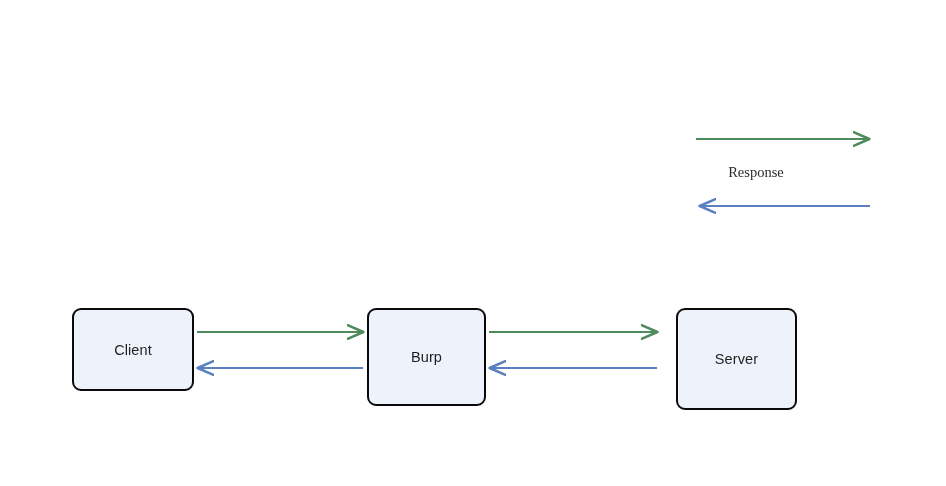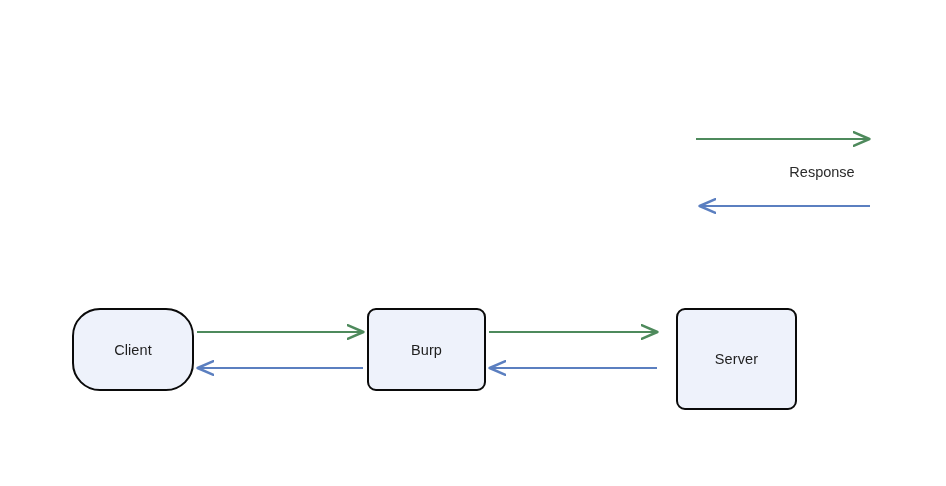--- a/index.html
+++ b/index.html
@@ -29,34 +29,34 @@
     border: 2.4px solid #0a0a0a;
     border-radius: 9px;
     display: flex;
     align-items: center;
     justify-content: center;
     font-size: 14.5px;
     font-family: "Liberation Sans", sans-serif;
     color: #1f1f1f;
     letter-spacing: 0.1px;
   }
-  #node-client { left: 72px;  top: 308px; width: 122px; height: 83px; border-radius: 28px; }
-  #node-burp   { left: 367px; top: 308px; width: 119px; height: 83px; }
+  #node-client { left: 72px;  top: 308px; width: 122px; height: 83px; }
+  #node-burp   { left: 367px; top: 308px; width: 119px; height: 98px; }
   #node-server { left: 676px; top: 308px; width: 121px; height: 102px; }
 
   .legend-label {
     position: absolute;
     font-size: 14.5px;
     font-family: "Liberation Sans", sans-serif;
     color: #2b2b2b;
     white-space: nowrap;
     text-align: center;
   }
   #legend-request-label  { left: 684px; top: 92px;  width: 200px; }
-  #legend-response-label { left: 722px; top: 164px; width: 200px; }
+  #legend-response-label { left: 656px; top: 164px; width: 200px; font-family: Liberation Serif, serif; }
 
   svg.edges {
     position: absolute;
     left: 0; top: 0;
     width: 946px; height: 486px;
     pointer-events: none;
   }
 </style>
 </head>
 <body>

